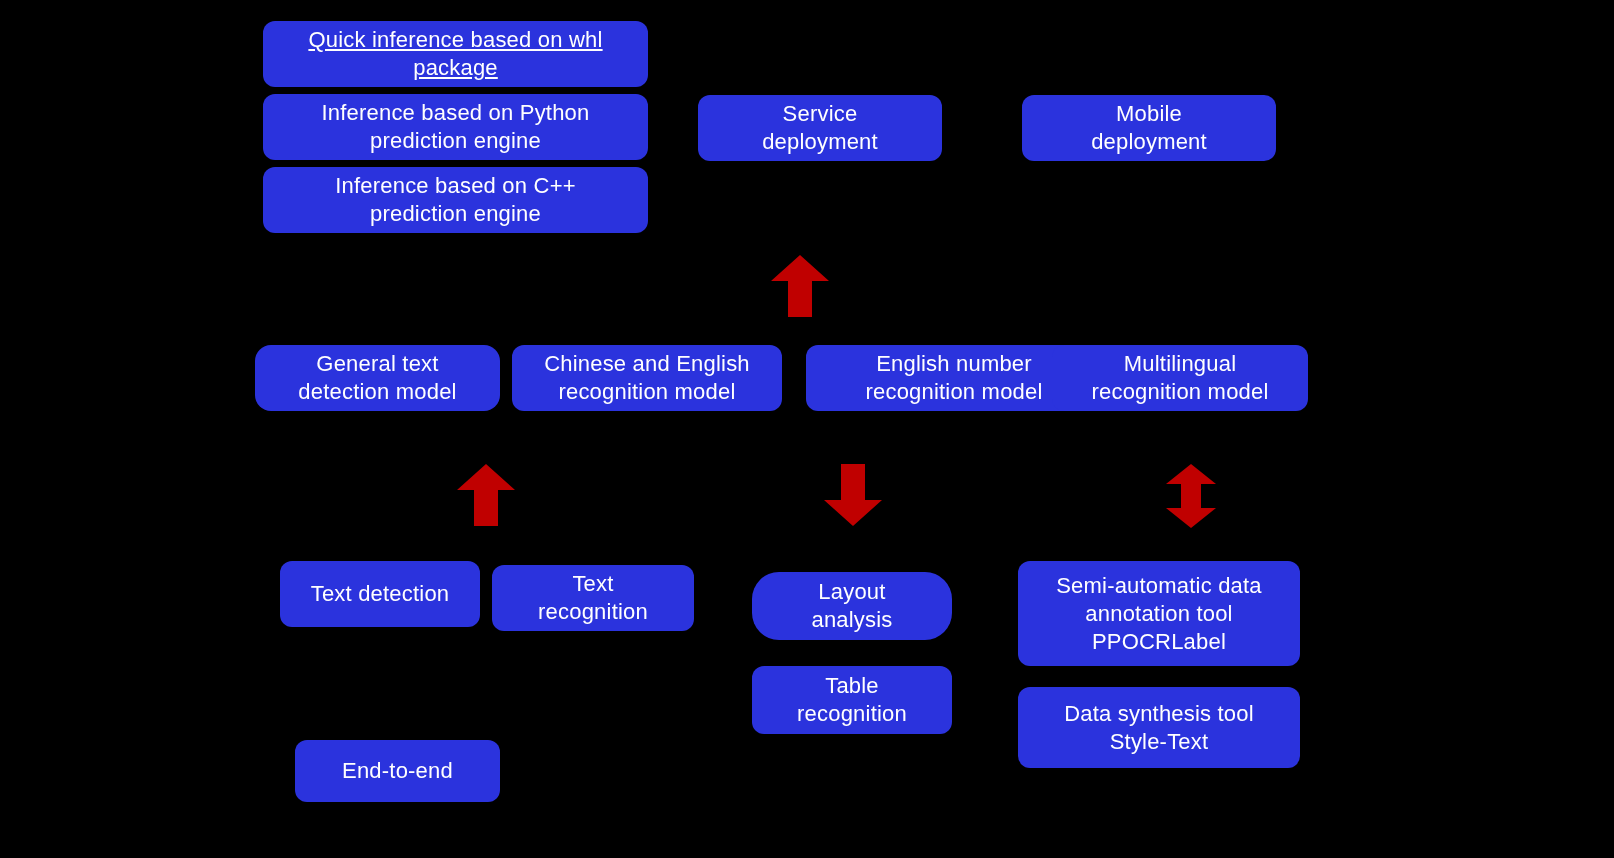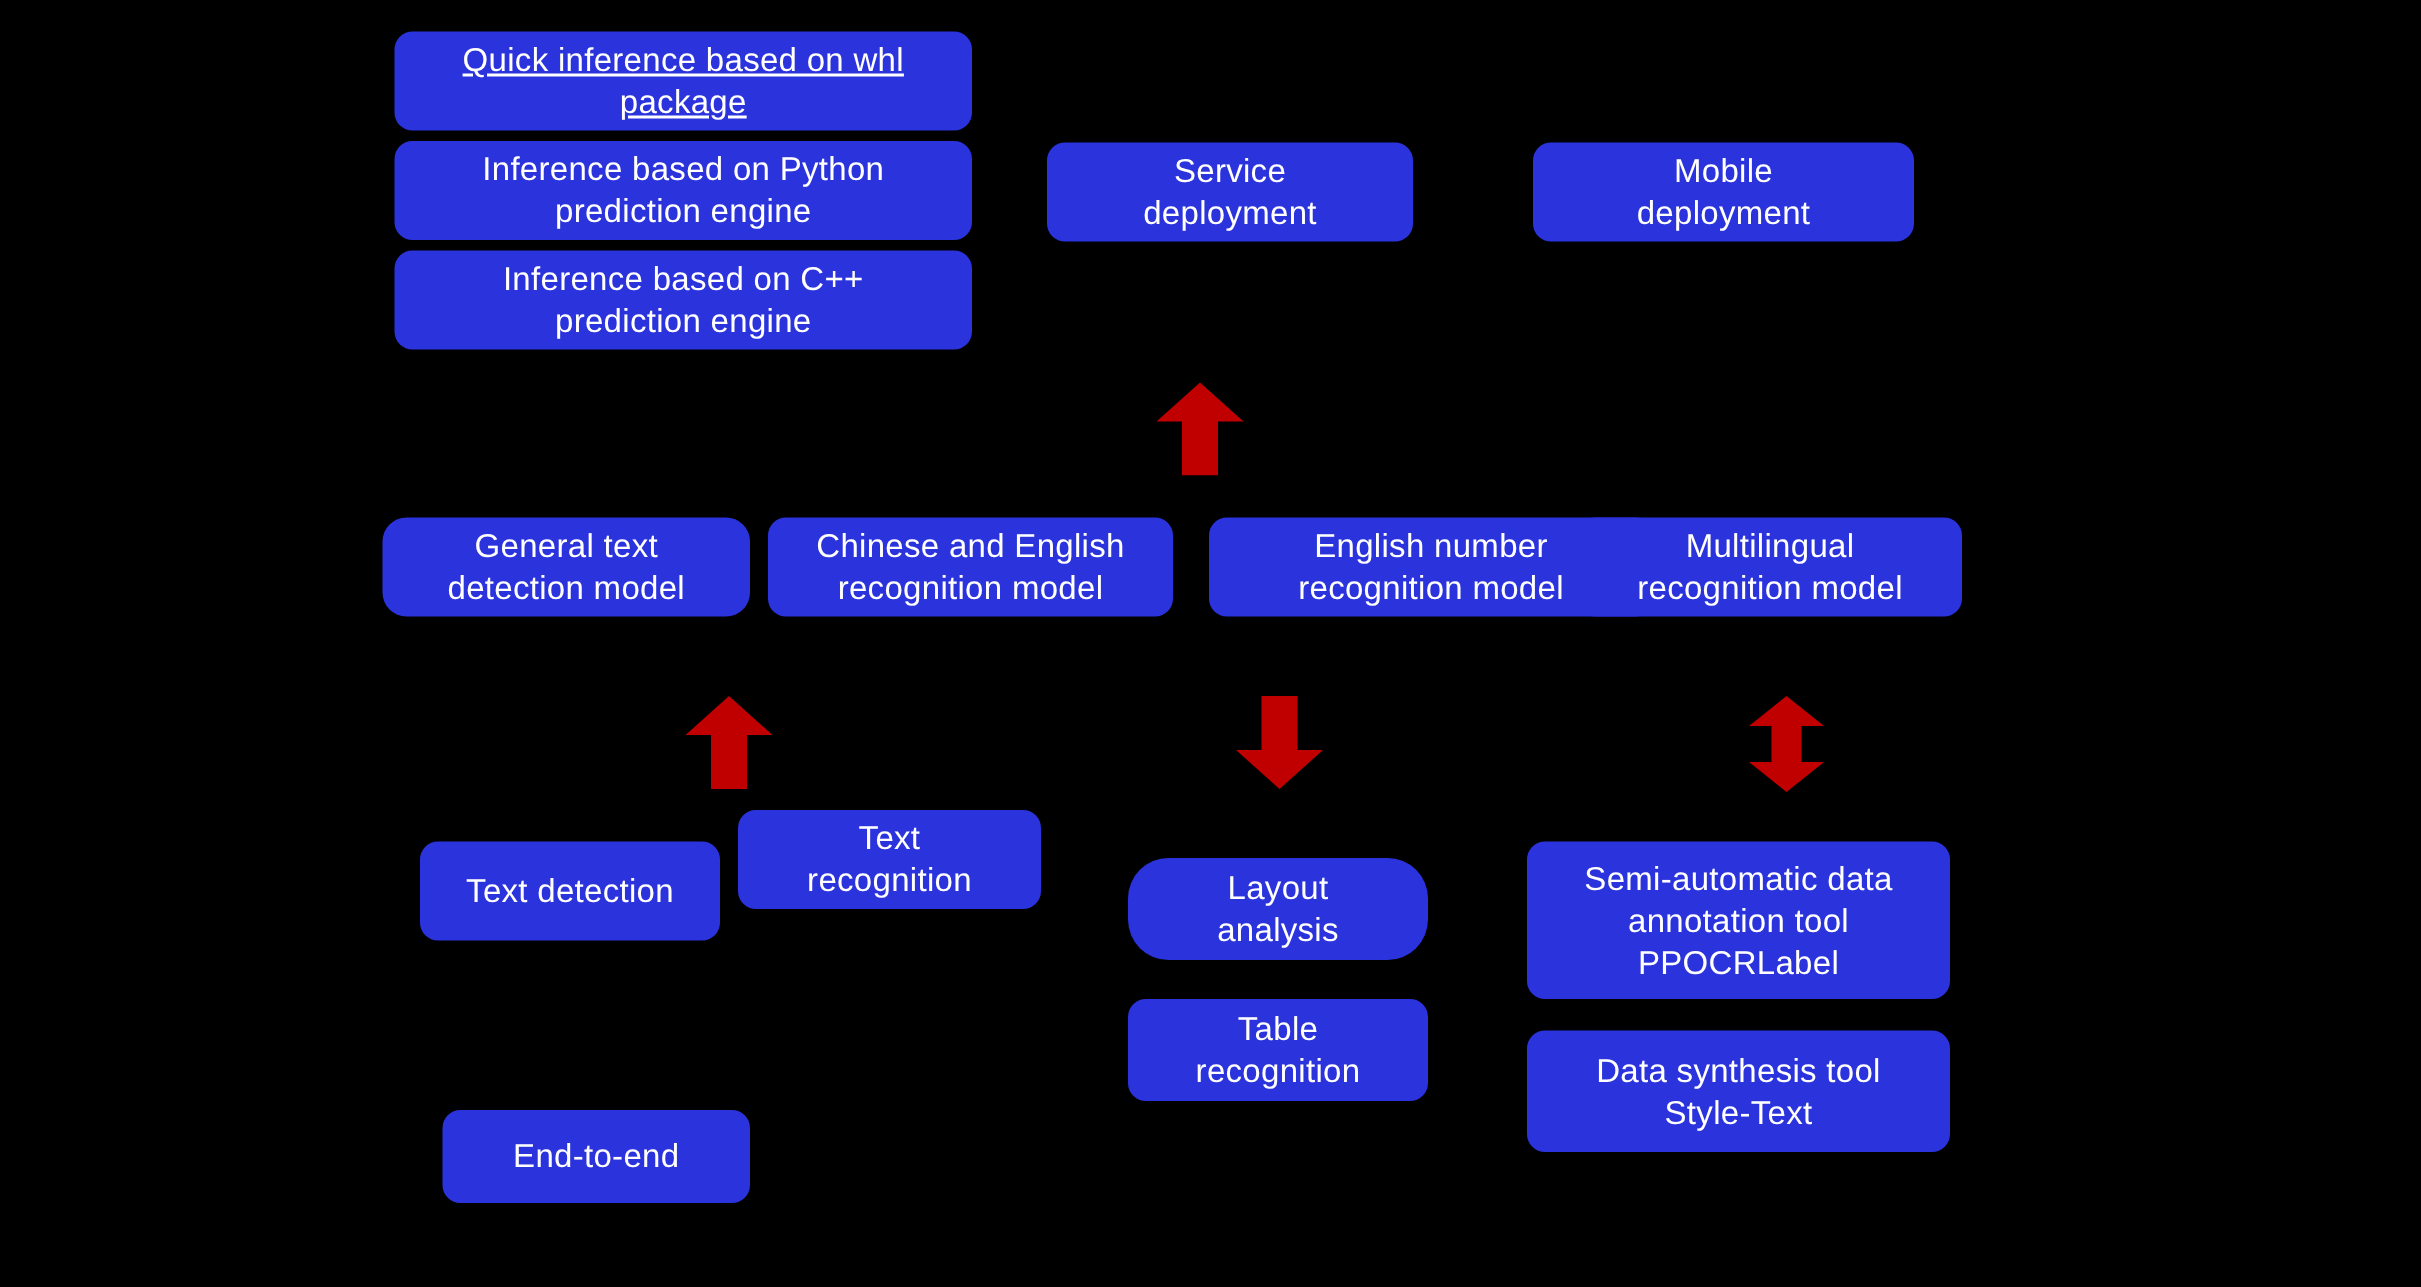--- a/index.html
+++ b/index.html
@@ -88,21 +88,21 @@
       <polygon points="29,62 0,36 17,36 17,0 41,0 41,36 58,36"></polygon>
     </svg>
   </div>
   <div class="arrow" style="left:1166px; top:464px;">
     <svg width="50" height="64" viewBox="0 0 50 64" aria-hidden="true">
       <polygon points="25,0 50,20 35,20 35,44 50,44 25,64 0,44 15,44 15,20 0,20"></polygon>
     </svg>
   </div>
 
   <div class="node" style="left:280px; top:561px; width:200px; height:66px;">Text detection</div>
-  <div class="node" style="left:492px; top:540px; width:202px; height:66px;">Text
+  <div class="node" style="left:492px; top:565px; width:202px; height:66px;">Text
 recognition</div>
   <div class="node" style="left:752px; top:572px; width:200px; height:68px;border-radius:27px;">Layout
 analysis</div>
   <div class="node" style="left:752px; top:666px; width:200px; height:68px;">Table
 recognition</div>
   <div class="node" style="left:295px; top:740px; width:205px; height:62px;">End-to-end</div>
 
   <div class="node" style="left:1018px; top:561px; width:282px; height:105px;">Semi-automatic data
 annotation tool
 PPOCRLabel</div>

